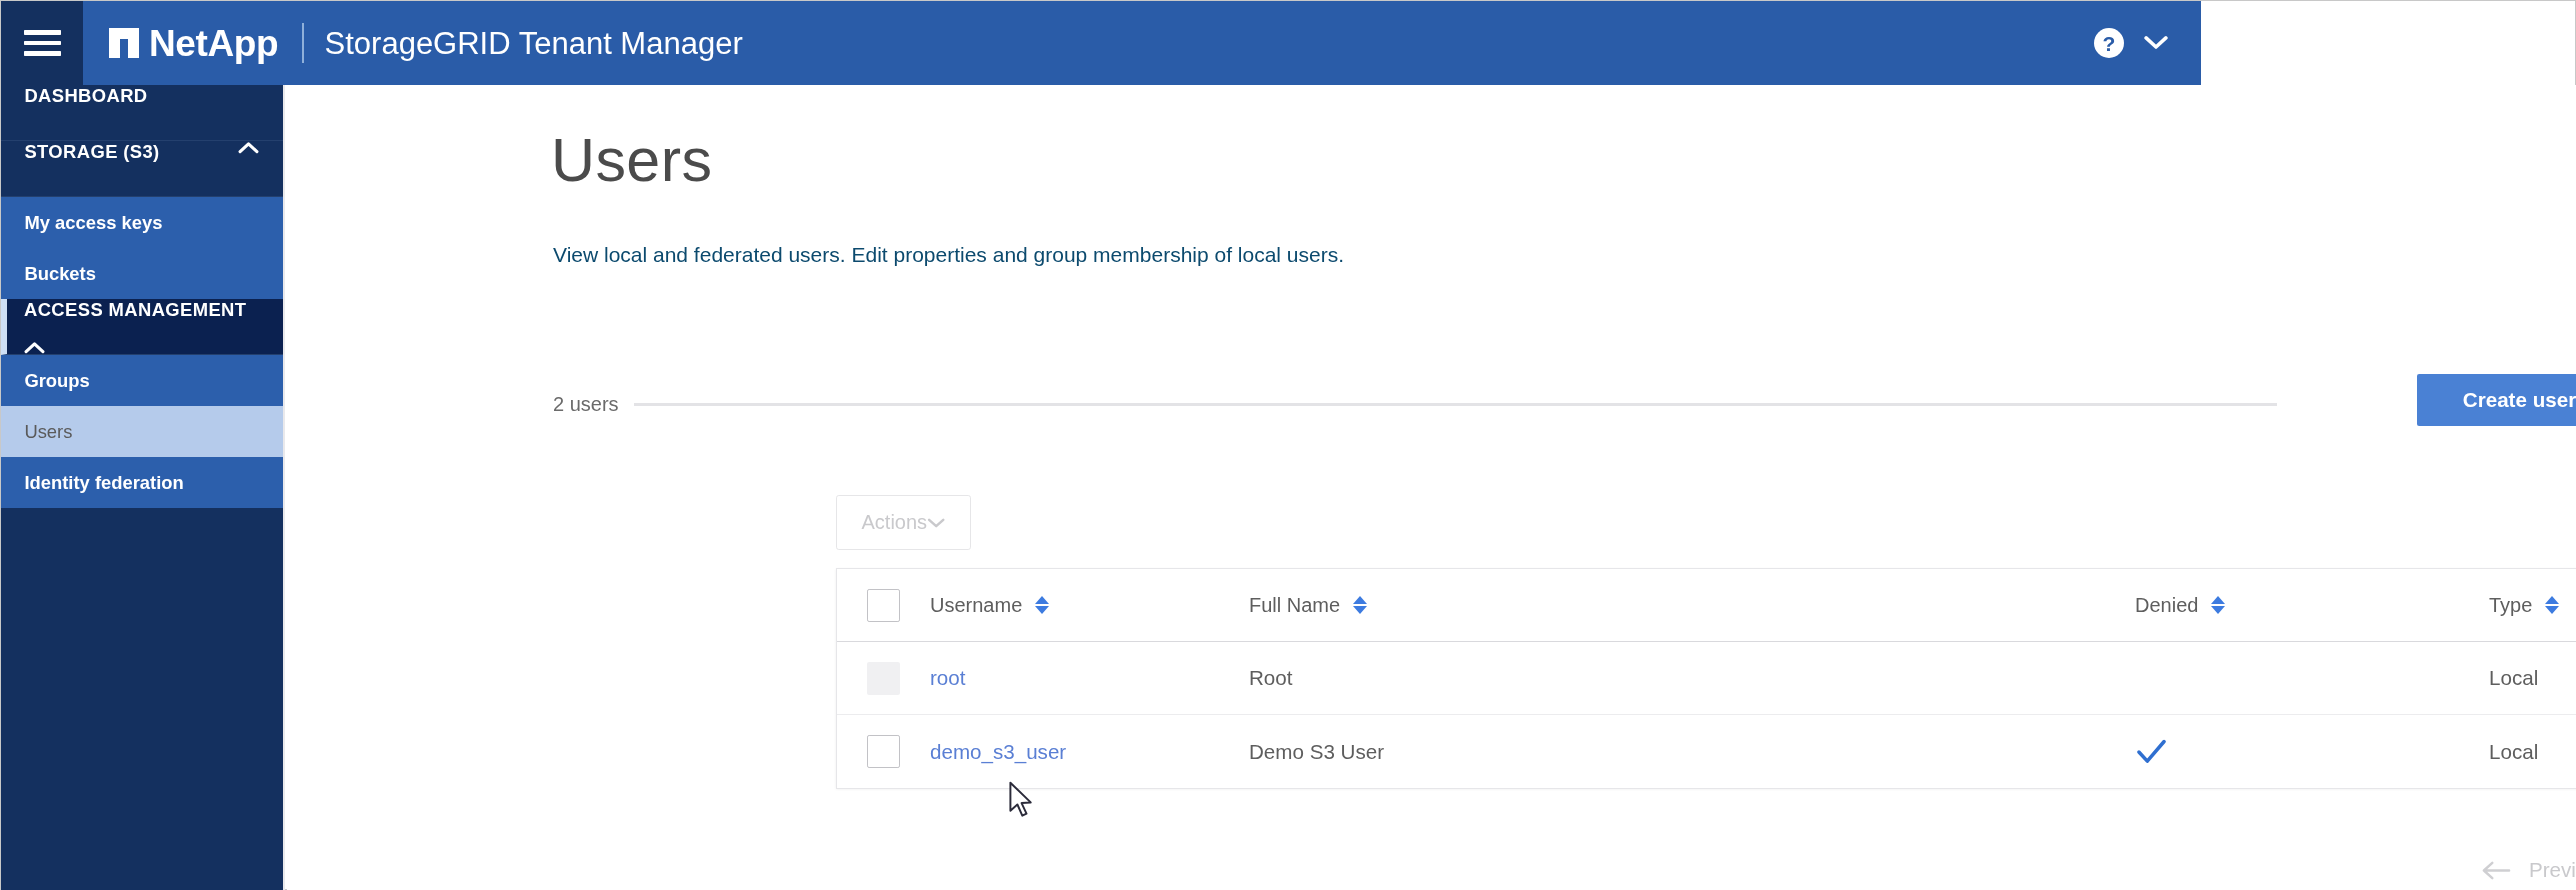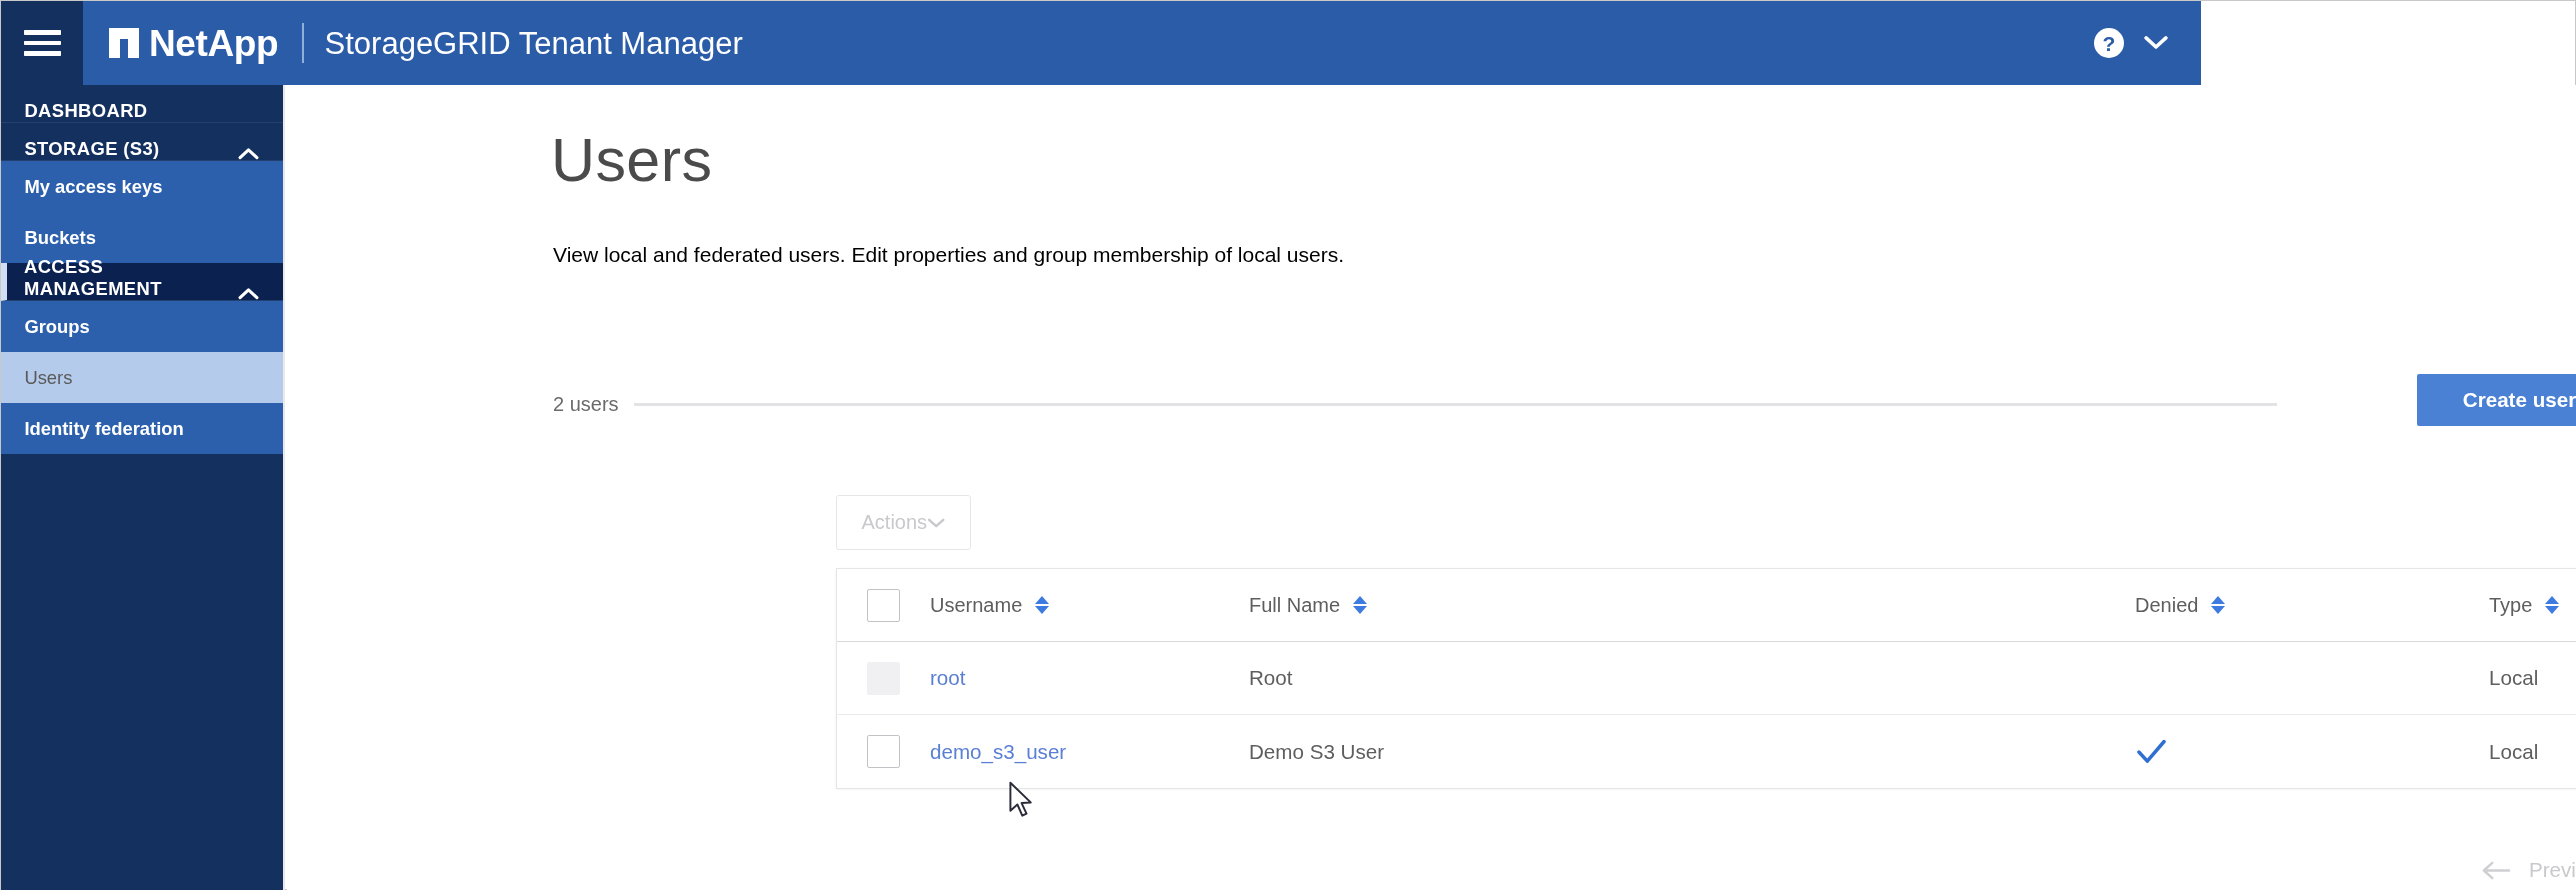--- a/index.html
+++ b/index.html
@@ -110,36 +110,37 @@
   
   .sidebar {
     position: absolute;
     top: 84px; left: 0;
     width: 284px;
     height: 807px;
     background: #14305f;
     border-right: 2.1px solid #e9e9ec;
   }
   .nav-section {
-    height: 38px;
+    height: 56px;
     background: #14305f;
     color: #ffffff;
     font-size: 18.4px;
     font-weight: bold;
     letter-spacing: 0.4px;
     display: flex;
-    align-items: flex-end;
+    align-items: flex-start;
     padding: 0 24px 0 23.4px;
     cursor: pointer;
     border-bottom: 0.7px solid #24406e;
   }
   .nav-section.accent {
     background: #0b2150;
     border-left: 6.4px solid #cfe0f5;
     padding-left: 17px;
+    flex-direction: column;
   }
   .nav-section .sec-label { flex: 1; }
   .nav-item {
     height: 51px;
     background: #2c5fac;
     color: #ffffff;
     font-size: 18.4px;
     font-weight: bold;
     display: flex;
     align-items: center;
@@ -166,21 +167,21 @@
     font-size: 61px;
     font-weight: 300;
     color: #4b4b4b;
     line-height: 1;
     letter-spacing: 0.4px;
   }
   .page-desc {
     position: absolute;
     left: 266px; top: 159px;
     font-size: 21px;
-    color: #000000;
+    color: #0c4a6e;
     line-height: 1;
   }
 
   .count-row {
     position: absolute;
     left: 266px; top: 308px;
     width: 1724px;
     display: flex;
     align-items: center;
     gap: 15px;

